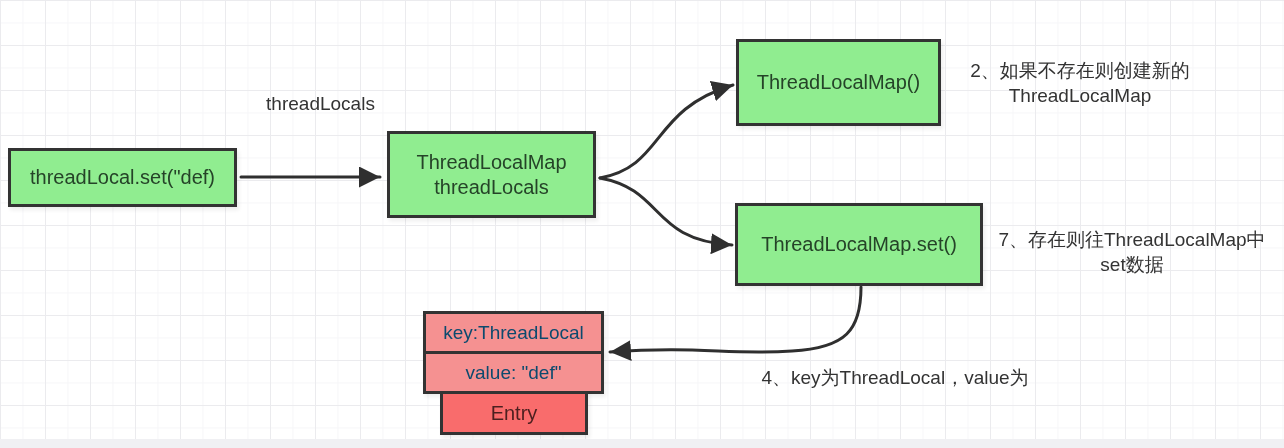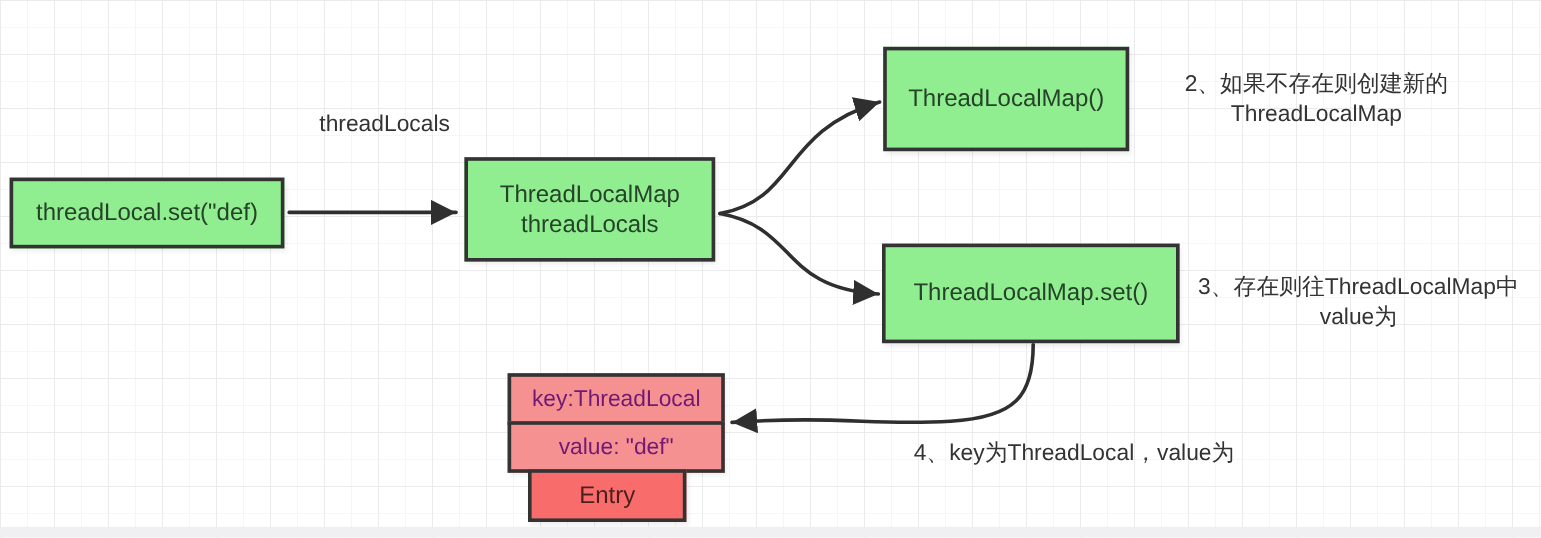--- a/index.html
+++ b/index.html
@@ -18,21 +18,21 @@
   .canvas{position:absolute;left:0;top:0;width:1284px;height:448px;}
   .arrows{position:absolute;left:0;top:0;width:1284px;height:448px;}
   .node{
     position:absolute;box-sizing:border-box;
     display:flex;flex-direction:column;align-items:center;justify-content:center;
     border:3px solid #333333;
     font-size:20px;line-height:25px;text-align:center;
     box-shadow:2px 3px 4px rgba(0,0,0,0.07);
   }
   .green{background:#90ed90;color:#254328;}
-  .pink{background:#f59191;color:#701a75;font-size:19px;}
+  .pink{background:#f59191;color:#0c4a6e;font-size:19px;}
   .red{background:#f96c6c;color:#4c1f1f;font-size:20px;}
   .annotation{
     position:absolute;text-align:center;
     font-size:19px;line-height:25px;color:#333333;
   }
   .bottom-strip{
     position:absolute;left:0;top:439px;width:1284px;height:9px;
     background:#f0f0f3;
   }
 </style>
@@ -71,36 +71,36 @@
   </div>
 
   <div class="node pink" style="left:423px;top:311px;width:181px;height:43px;">
     <span>key:ThreadLocal</span>
   </div>
 
   <div class="node pink" style="left:423px;top:351px;width:181px;height:43px;">
     <span>value: "def"</span>
   </div>
 
-  <div class="node red" style="left:440px;top:391px;width:132px;height:44px;">
+  <div class="node red" style="left:440px;top:391px;width:148px;height:44px;">
     <span>Entry</span>
   </div>
 
   <div class="annotation" style="left:213px;top:91px;width:215px;">
     <div>threadLocals</div>
   </div>
 
-  <div class="annotation" style="left:945px;top:58px;width:270px;padding-left:17px;">
+  <div class="annotation" style="left:945px;top:58px;width:270px;">
     <div>2、如果不存在则创建新的</div>
     <div>ThreadLocalMap</div>
   </div>
 
   <div class="annotation" style="left:982px;top:227px;width:300px;">
-    <div>3、存在则往ThreadLocalMap中</div>
-    <div>value为</div>
+    <div>7、存在则往ThreadLocalMap中</div>
+    <div>set数据</div>
   </div>
 
   <div class="annotation" style="left:736px;top:365px;width:318px;">
     <div>4、key为ThreadLocal，value为</div>
   </div>
 
   <div class="bottom-strip"></div>
 </div>
 
 </body></html>

